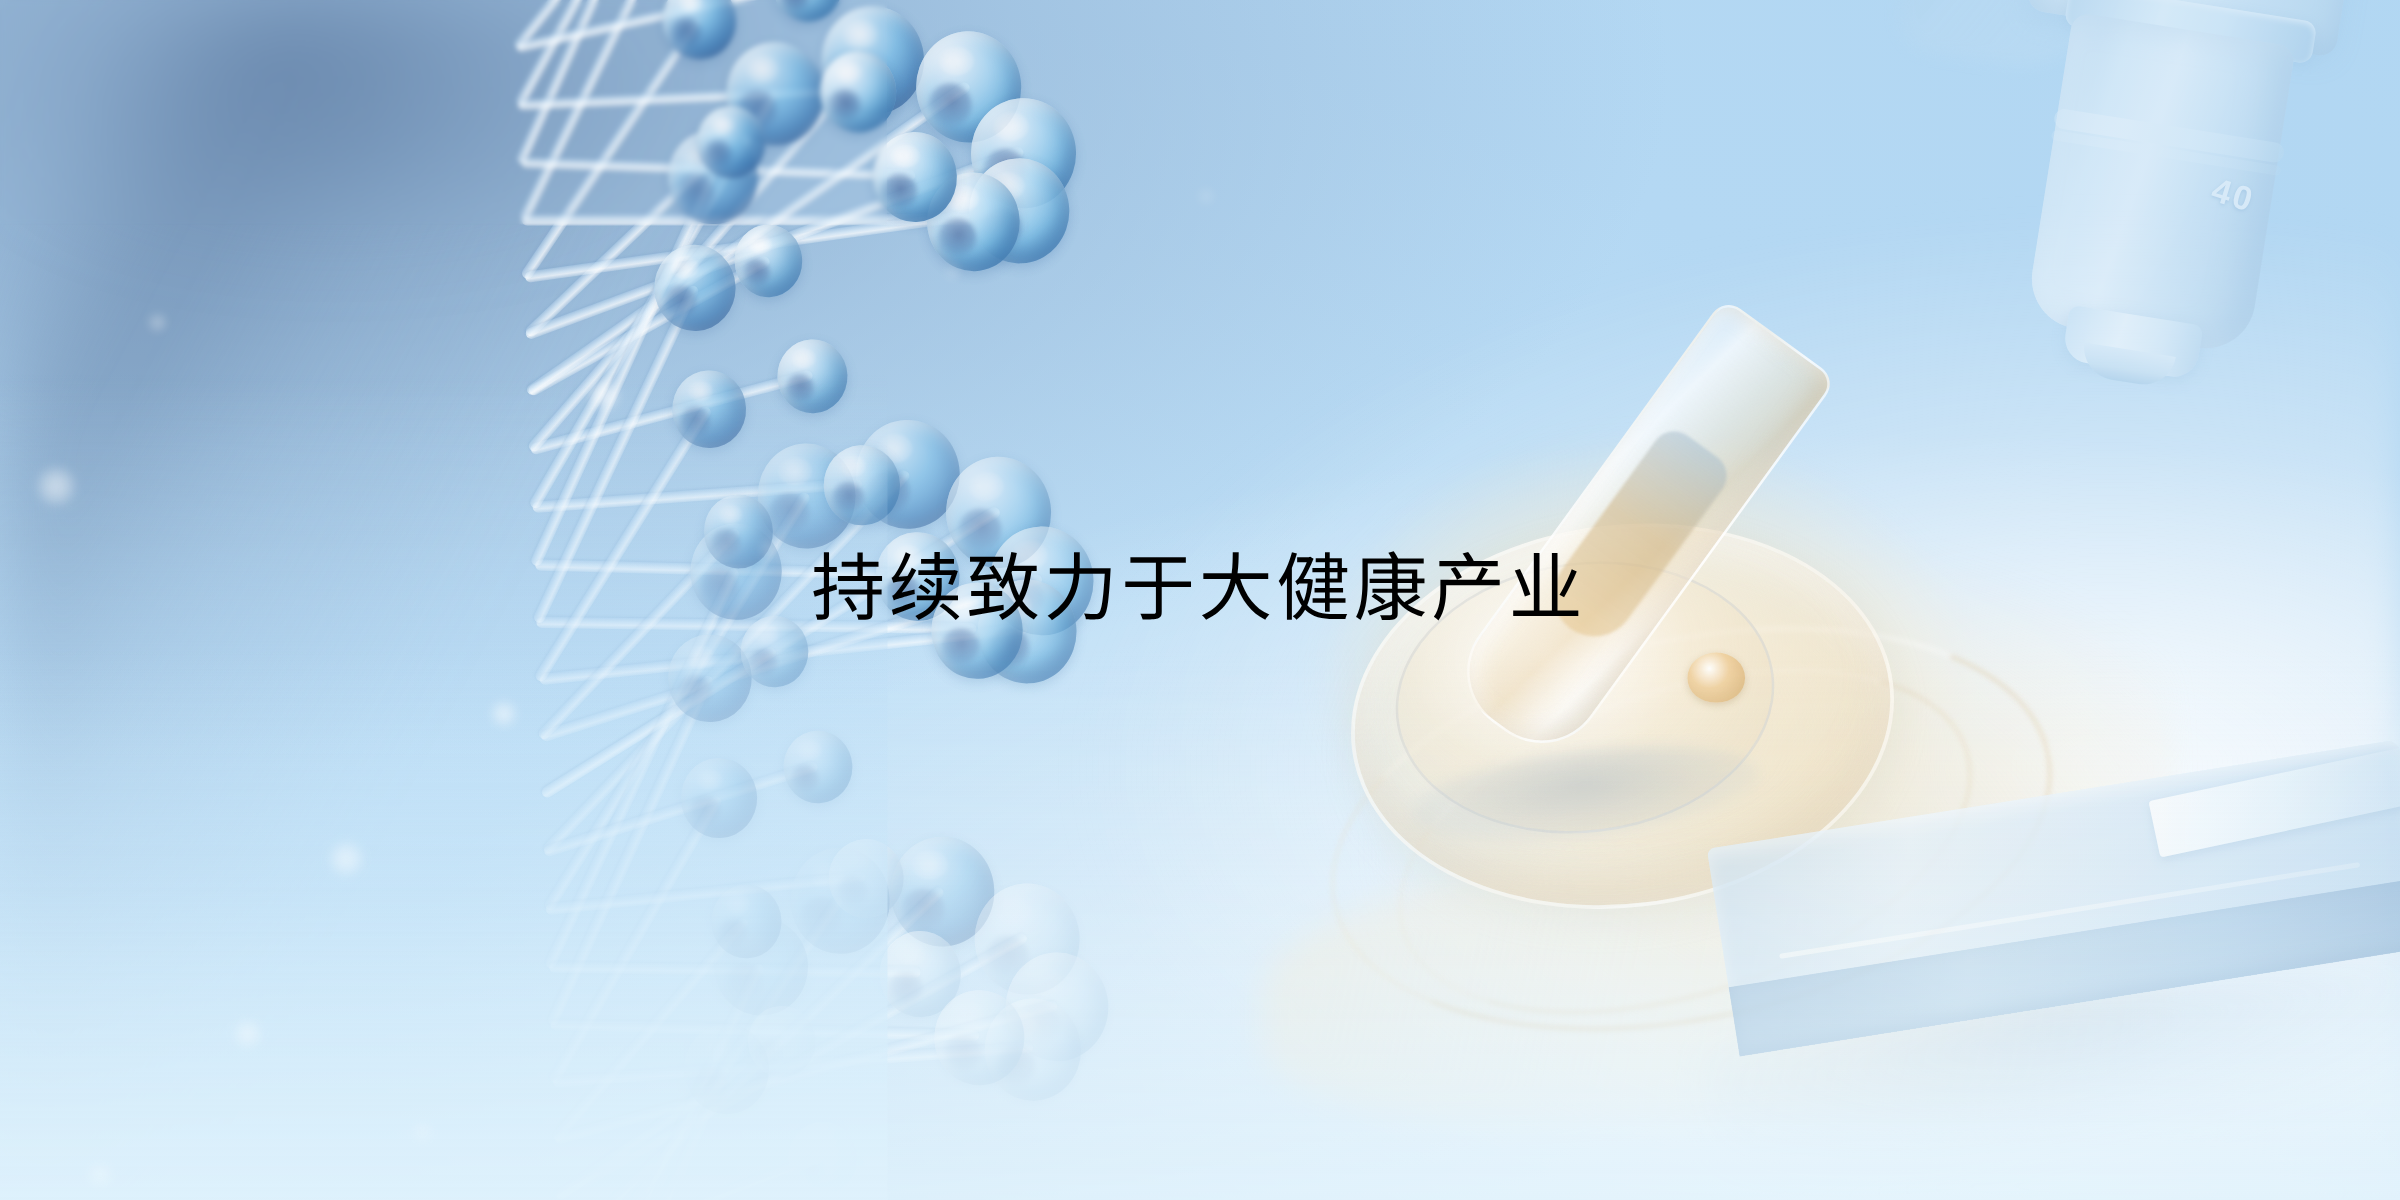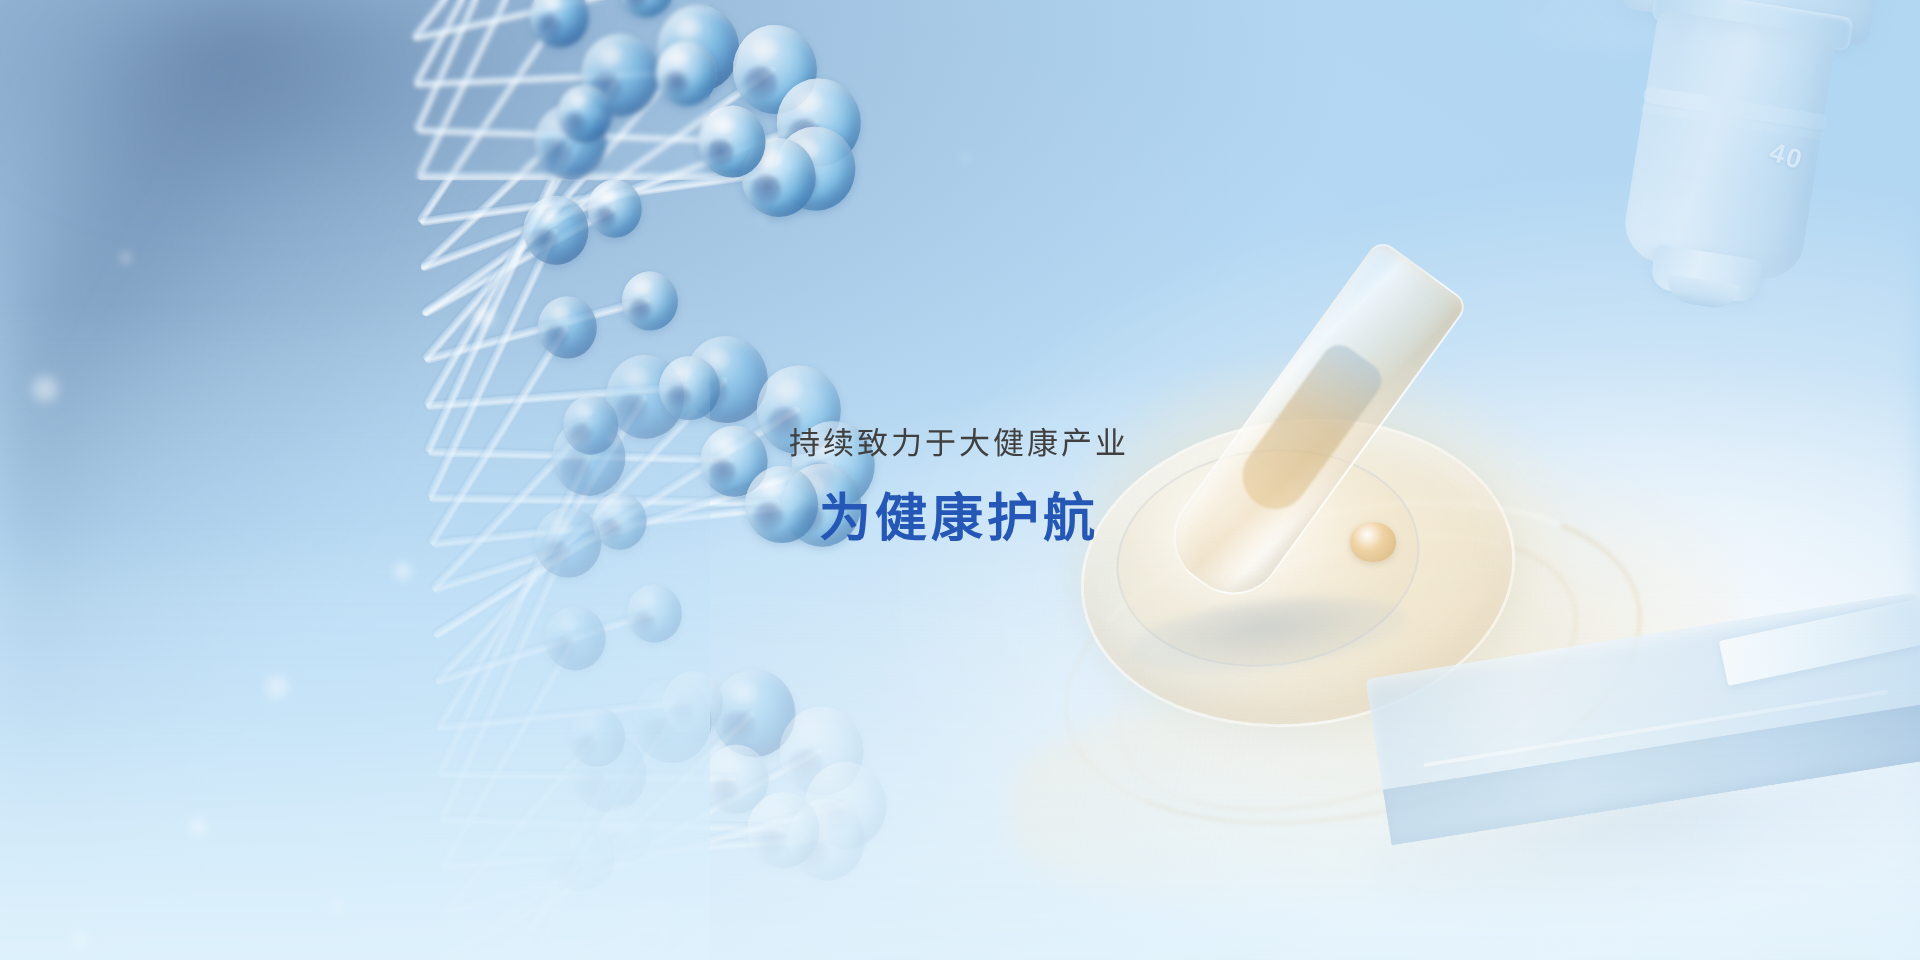--- a/index.html
+++ b/index.html
@@ -290,22 +290,22 @@
   #headline .inner{
     transform:translate(-1px,6px);
     pointer-events:auto;
   }
   .t-title{
     font-size:70px;font-weight:700;letter-spacing:5px;line-height:1.05;
     color:#2457b6;margin:0 0 22px 0;
     font-family:"Liberation Sans","DejaVu Sans",sans-serif;
   }
   .t-sub{
-    font-size:31px;font-weight:400;letter-spacing:3px;line-height:1.1;
-    color:#404040;margin:0 0 30px 0;
+    font-size:59px;font-weight:400;letter-spacing:3px;line-height:1.1;
+    color:#000000;margin:0 0 30px 0;
     font-family:Liberation Serif, serif;
   }
   .t-slogan{
     font-size:52px;font-weight:700;letter-spacing:4px;line-height:1.05;
     color:#2457b6;margin:0;
     font-family:"Liberation Sans","DejaVu Sans",sans-serif;
   }
 </style>
 </head>
 <body>
@@ -462,17 +462,16 @@
       <div class="bokeh" style="left: 606px; top: 430px; width: 18px; height: 18px; opacity: 0.3;"></div>
       <div class="bokeh" style="left: 70px; top: 930px; width: 20px; height: 20px; opacity: 0.3;"></div>
       <div class="bokeh" style="left: 330px; top: 898px; width: 16px; height: 16px; opacity: 0.26;"></div>
       <div class="bokeh" style="left: 756px; top: 212px; width: 12px; height: 12px; opacity: 0.28;"></div>
       <div class="bokeh" style="left: 958px; top: 150px; width: 14px; height: 14px; opacity: 0.22;"></div>
     </div>
 
   <div id="headline">
     <div class="inner">
       <p class="t-sub">持续致力于大健康产业</p>
-      <p class="t-slogan">为健康护航</p>
     </div>
   </div>
 
 </div>
 
 </body></html>

